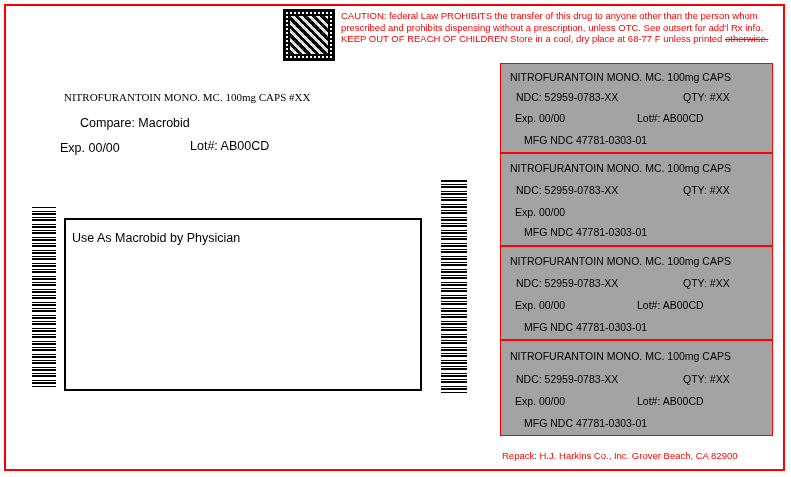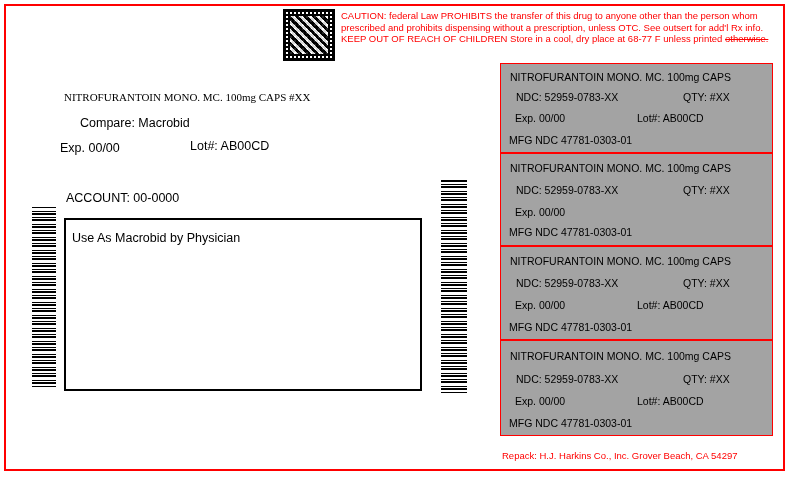--- a/index.html
+++ b/index.html
@@ -160,21 +160,21 @@
     position: absolute;
     font-size: 10.5px;
     color: #000;
     white-space: nowrap;
   }
   .p-title { left: 9px; }
   .p-ndc   { left: 15px; }
   .p-qty   { left: 182px; }
   .p-exp   { left: 14px; }
   .p-lot   { left: 136px; }
-  .p-mfg   { left: 8px; text-align: center; }
+  .p-mfg   { left: 23px; text-align: center; }
 
   
   .panel-1 .p-title { top: 7px; }
   .panel-1 .p-ndc   { top: 27px; }
   .panel-1 .p-qty   { top: 27px; }
   .panel-1 .p-exp   { top: 48px; }
   .panel-1 .p-lot   { top: 48px; }
   .panel-1 .p-mfg   { top: 70px; }
   
   .panel-2 .p-title { top: 8px; }
@@ -221,21 +221,20 @@
   <div class="caution">
     <span>CAUTION: federal Law PROHIBITS the transfer of this drug to anyone other than the person whom prescribed and prohibits dispensing without a prescription, unless OTC. See outsert for add'l Rx info. KEEP OUT OF REACH OF CHILDREN Store in a cool, dry place at 68-77 F unless printed</span>
     <span class="strike">otherwise.</span>
   </div>
 
 
   <div class="main-line ml-title">NITROFURANTOIN MONO. MC. 100mg CAPS #XX</div>
   <div class="main-line ml-compare">Compare: Macrobid</div>
   <div class="main-line ml-exp">Exp. 00/00</div>
   <div class="main-line ml-lot">Lot#: AB00CD</div>
-  <div class="main-line ml-account">ACCOUNT: 00-0000</div>
 
   <div class="barcode barcode-left"></div>
   <div class="barcode barcode-right"></div>
 
   <div class="directions-box"></div>
   <div class="directions-text">Use As Macrobid by Physician</div>
 
   <div class="panel panel-1">
     <div class="panel-row p-title">NITROFURANTOIN MONO. MC. 100mg CAPS</div>
     <div class="panel-row p-ndc">NDC: 52959-0783-XX</div>
@@ -264,15 +263,15 @@
 
   <div class="panel panel-4">
     <div class="panel-row p-title">NITROFURANTOIN MONO. MC. 100mg CAPS</div>
     <div class="panel-row p-ndc">NDC: 52959-0783-XX</div>
     <div class="panel-row p-qty">QTY: #XX</div>
     <div class="panel-row p-exp">Exp. 00/00</div>
     <div class="panel-row p-lot">Lot#: AB00CD</div>
     <div class="panel-row p-mfg">MFG NDC 47781-0303-01</div>
   </div>
 
-  <div class="repack">Repack: H.J. Harkins Co., Inc. Grover Beach, CA 54297</div>
+  <div class="repack">Repack: H.J. Harkins Co., Inc. Grover Beach, CA 82900</div>
 
 </div>
 
 </body></html>

